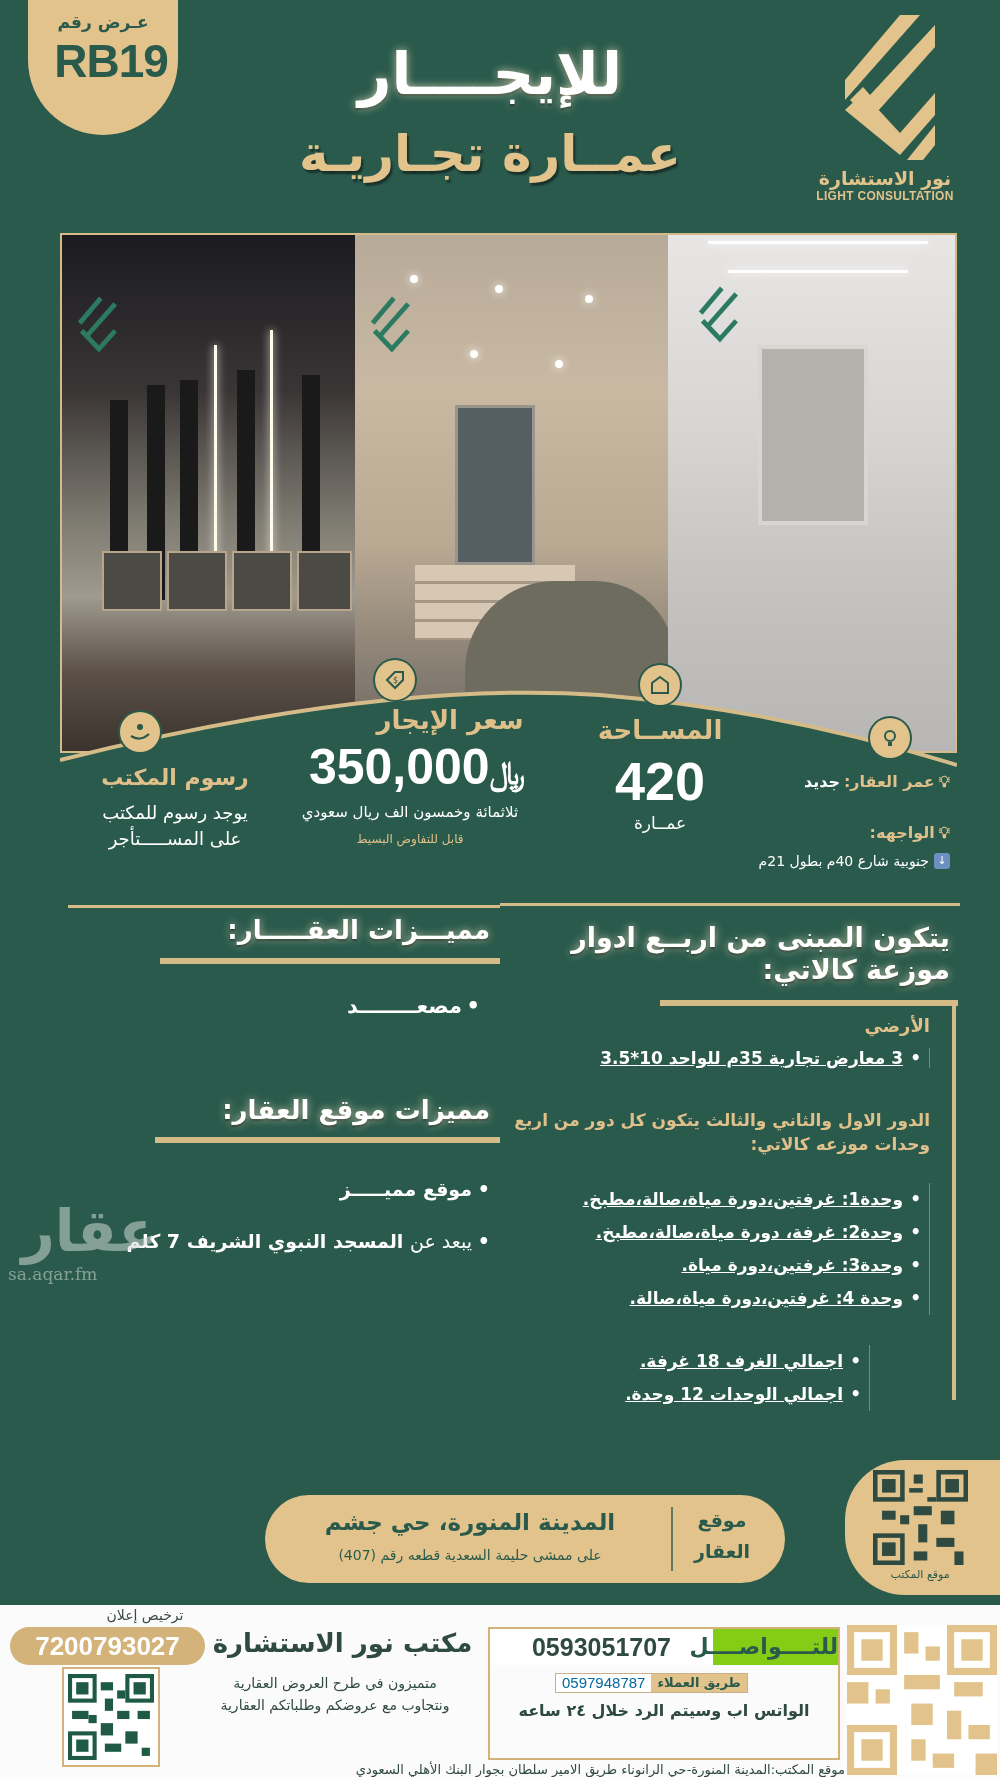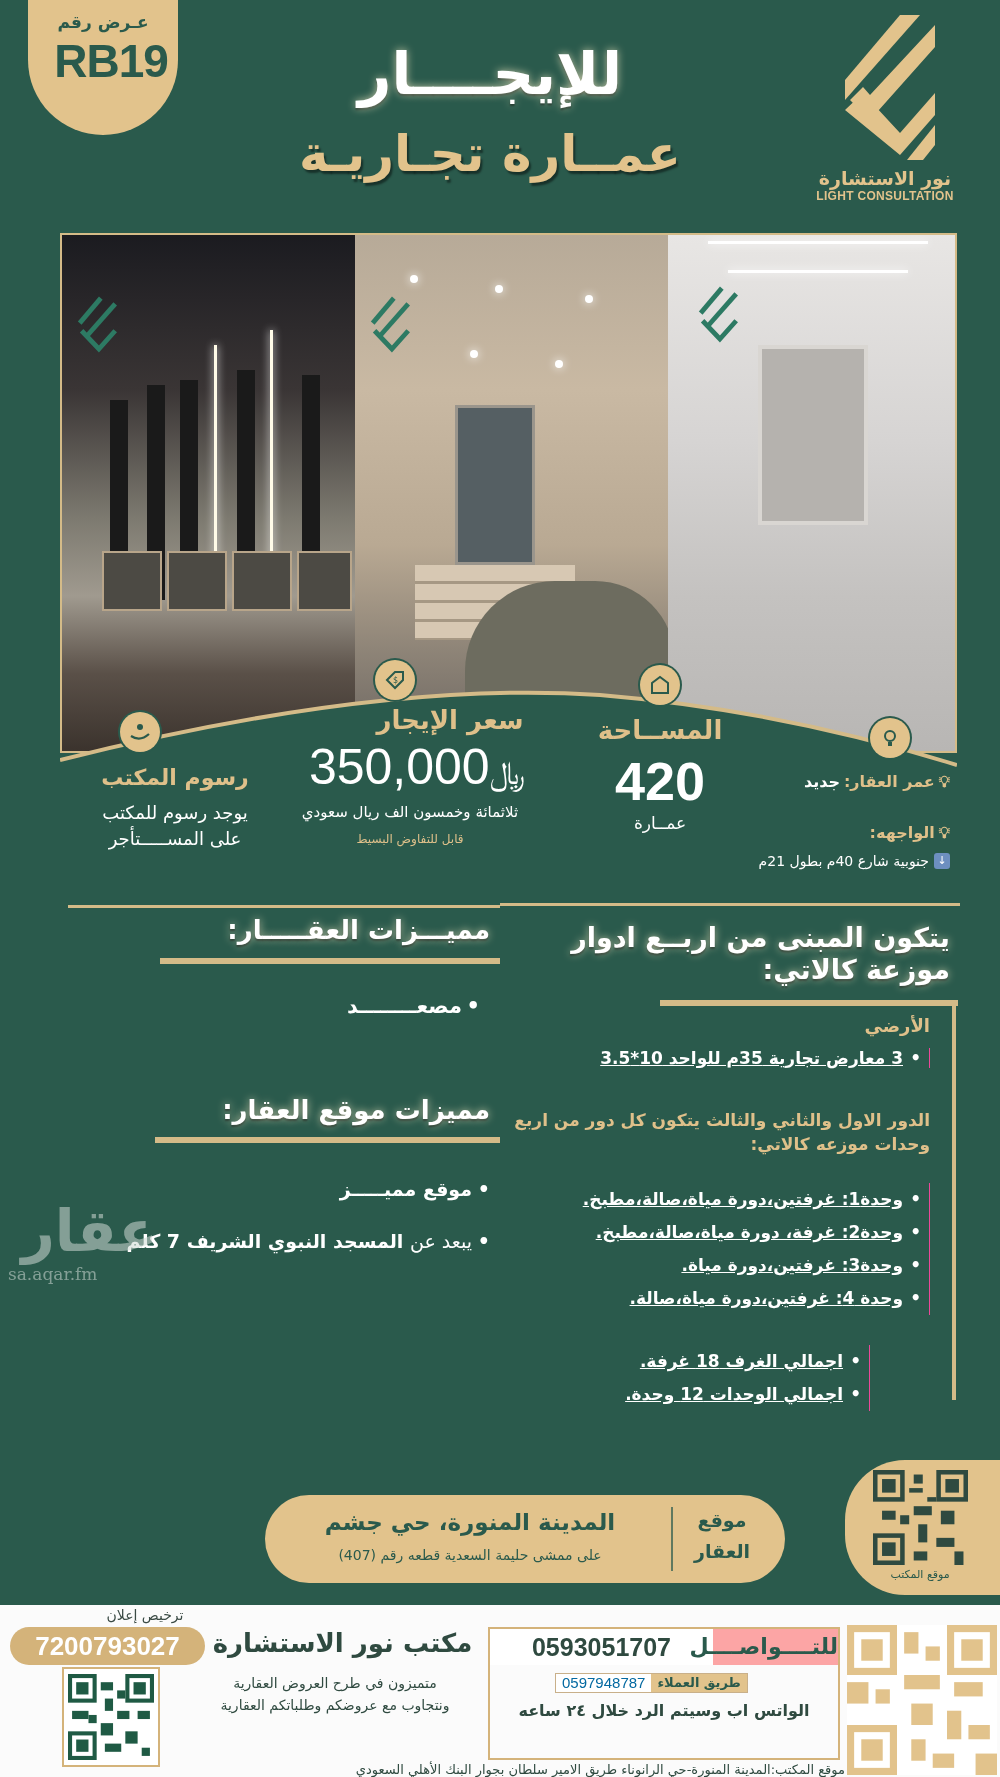--- a/index.html
+++ b/index.html
@@ -51,21 +51,21 @@
   .info-panel { left: 60px; top: 690px; width: 897px; height: 200px; }
   .info-panel svg { position:absolute; left:0; top:0; }
 
   .icon-circle {
     position: absolute; width: 40px; height: 40px; border-radius: 50%;
     background: #e2c38c; display:flex; align-items:center; justify-content:center;
     box-shadow: 0 0 0 2px #2a5a4c;
   }
 
   .price-lbl { left: 330px; top: 705px; width: 240px; text-align:center; font-size: 26px; font-weight:bold; direction: rtl; }
-  .price { left: 270px; top: 738px; width: 300px; text-align:center; font-size: 50px; font-weight:normal; font-family: "Liberation Sans", sans-serif; }
+  .price { left: 270px; top: 738px; width: 300px; text-align:center; font-size: 50px; font-weight:bold; font-family: "Liberation Sans", sans-serif; }
   .price .cur { font-size: 32px; color:#fff; margin-right: 6px; }
   .price-words { left: 245px; top: 803px; width: 330px; text-align:center; font-size: 15px; direction: rtl; }
   .negotiable { left: 270px; top: 832px; width: 280px; text-align:center; font-size: 12px; direction: rtl; color: #dfc08a; }
 
   .fee-lbl { left: 55px; top: 765px; width: 240px; text-align:center; font-size: 22px; font-weight:bold; direction: rtl; }
   .fee-desc { left: 55px; top: 800px; width: 240px; text-align:center; font-size: 18px; direction: rtl; line-height: 26px; }
 
   .area-lbl { left: 585px; top: 715px; width: 150px; text-align:center; font-size: 26px; font-weight:bold; direction: rtl; }
   .area-val { left: 585px; top: 750px; width: 150px; text-align:center; font-size: 54px; font-weight:bold; font-family:"Liberation Sans",sans-serif; }
   .area-unit { left: 585px; top: 813px; width: 150px; text-align:center; font-size: 17px; direction: rtl; }
@@ -117,21 +117,21 @@
   .footer { left: 0; top: 1605px; width: 1000px; height: 172px; background: #fbfbfb; }
   .lic-lbl { left: 65px; top: 1607px; width: 160px; text-align:center; font-size: 14px; color:#3a4a44; direction: rtl; }
   .lic-pill { left: 10px; top: 1627px; width: 195px; height: 38px; background:#d4b37a; border-radius: 19px; text-align:center; color:#fff; font-size: 26px; font-weight: bold; font-family:"Liberation Sans",sans-serif; line-height: 38px; }
   .footer-qr { left: 62px; top: 1667px; width: 98px; height: 100px; border: 2px solid #d4b37a; padding: 4px; background:#fff; }
   .office-name { left: 205px; top: 1628px; width: 275px; text-align:center; direction: rtl; font-size: 26px; font-weight:bold; color: #2f4a40; }
   .office-tag { left: 185px; top: 1672px; width: 300px; text-align:center; direction: rtl; font-size: 14px; color: #2f4a40; line-height: 22px; }
 
   .contact-box { left: 488px; top: 1627px; width: 352px; height: 133px; border: 2px solid #d4b37a; }
   .contact-row1 { position:absolute; left:0; top:0; width: 100%; height: 36px; display:flex; }
   .contact-phone { flex: 1; background:#fff; font-size: 25px; font-weight:bold; color:#2f4a40; font-family:"Liberation Sans",sans-serif; text-align:center; line-height: 36px; }
-  .contact-lbl { width: 125px; background: #fca5a5; color:#2a5a4c; font-size: 22px; font-weight:bold; text-align:center; line-height: 36px; direction: rtl; }
+  .contact-lbl { width: 125px; background: #84cc16; color:#2a5a4c; font-size: 22px; font-weight:bold; text-align:center; line-height: 36px; direction: rtl; }
   .cs-row { position:absolute; left: 65px; top: 44px; height: 20px; display:flex; border: 1px solid #c9b08a; }
   .cs-phone { padding: 0 6px; font-size: 15px; color:#0369a1; font-family:"Liberation Sans",sans-serif; line-height: 18px; background:#fff; }
   .cs-lbl { padding: 0 6px; font-size: 13px; color:#2a5a4c; background: #e2c38c; direction: rtl; line-height: 18px; font-weight: bold; }
   .contact-note { position:absolute; left: 0; top: 70px; width: 100%; text-align:center; direction: rtl; font-size: 16px; color: #2f4a40; line-height: 24px; font-weight:bold; }
 
   .footer-qr2 { left: 847px; top: 1625px; width: 150px; height: 150px; }
   .office-addr { left: 180px; top: 1762px; width: 665px; text-align:right; direction: rtl; font-size: 13px; color:#2f4a40; }
 </style>
 </head>
 <body>

